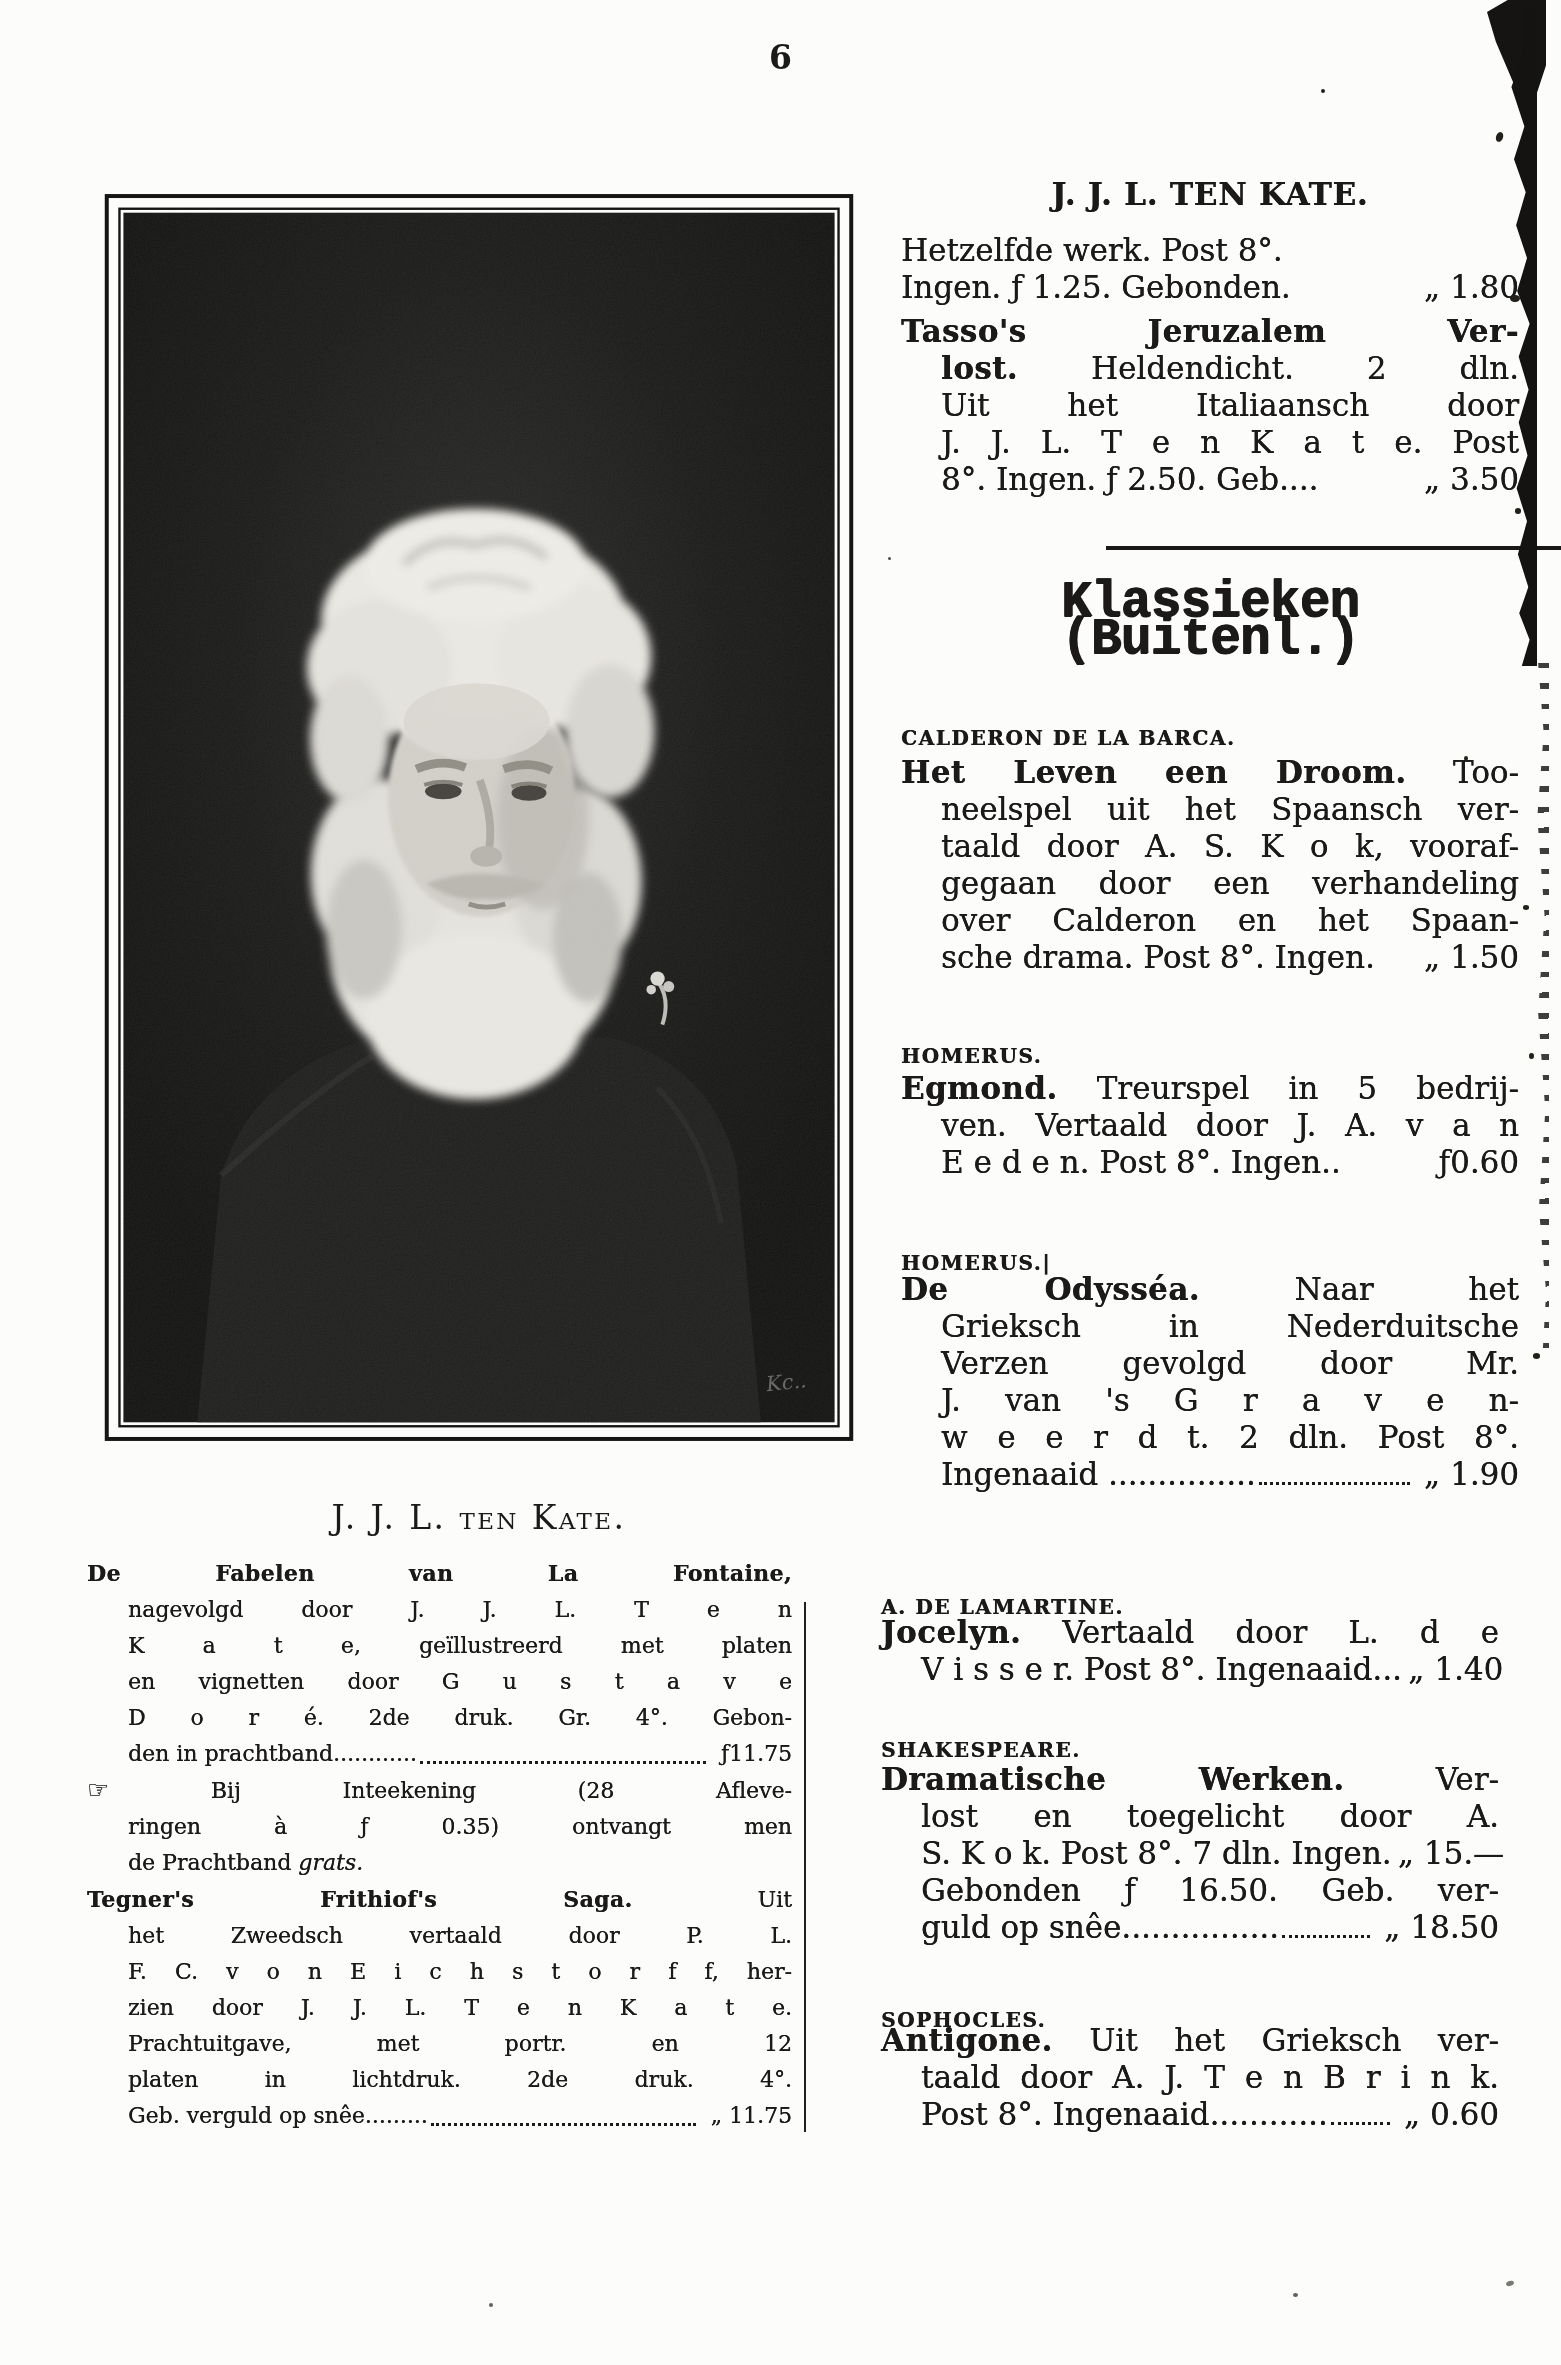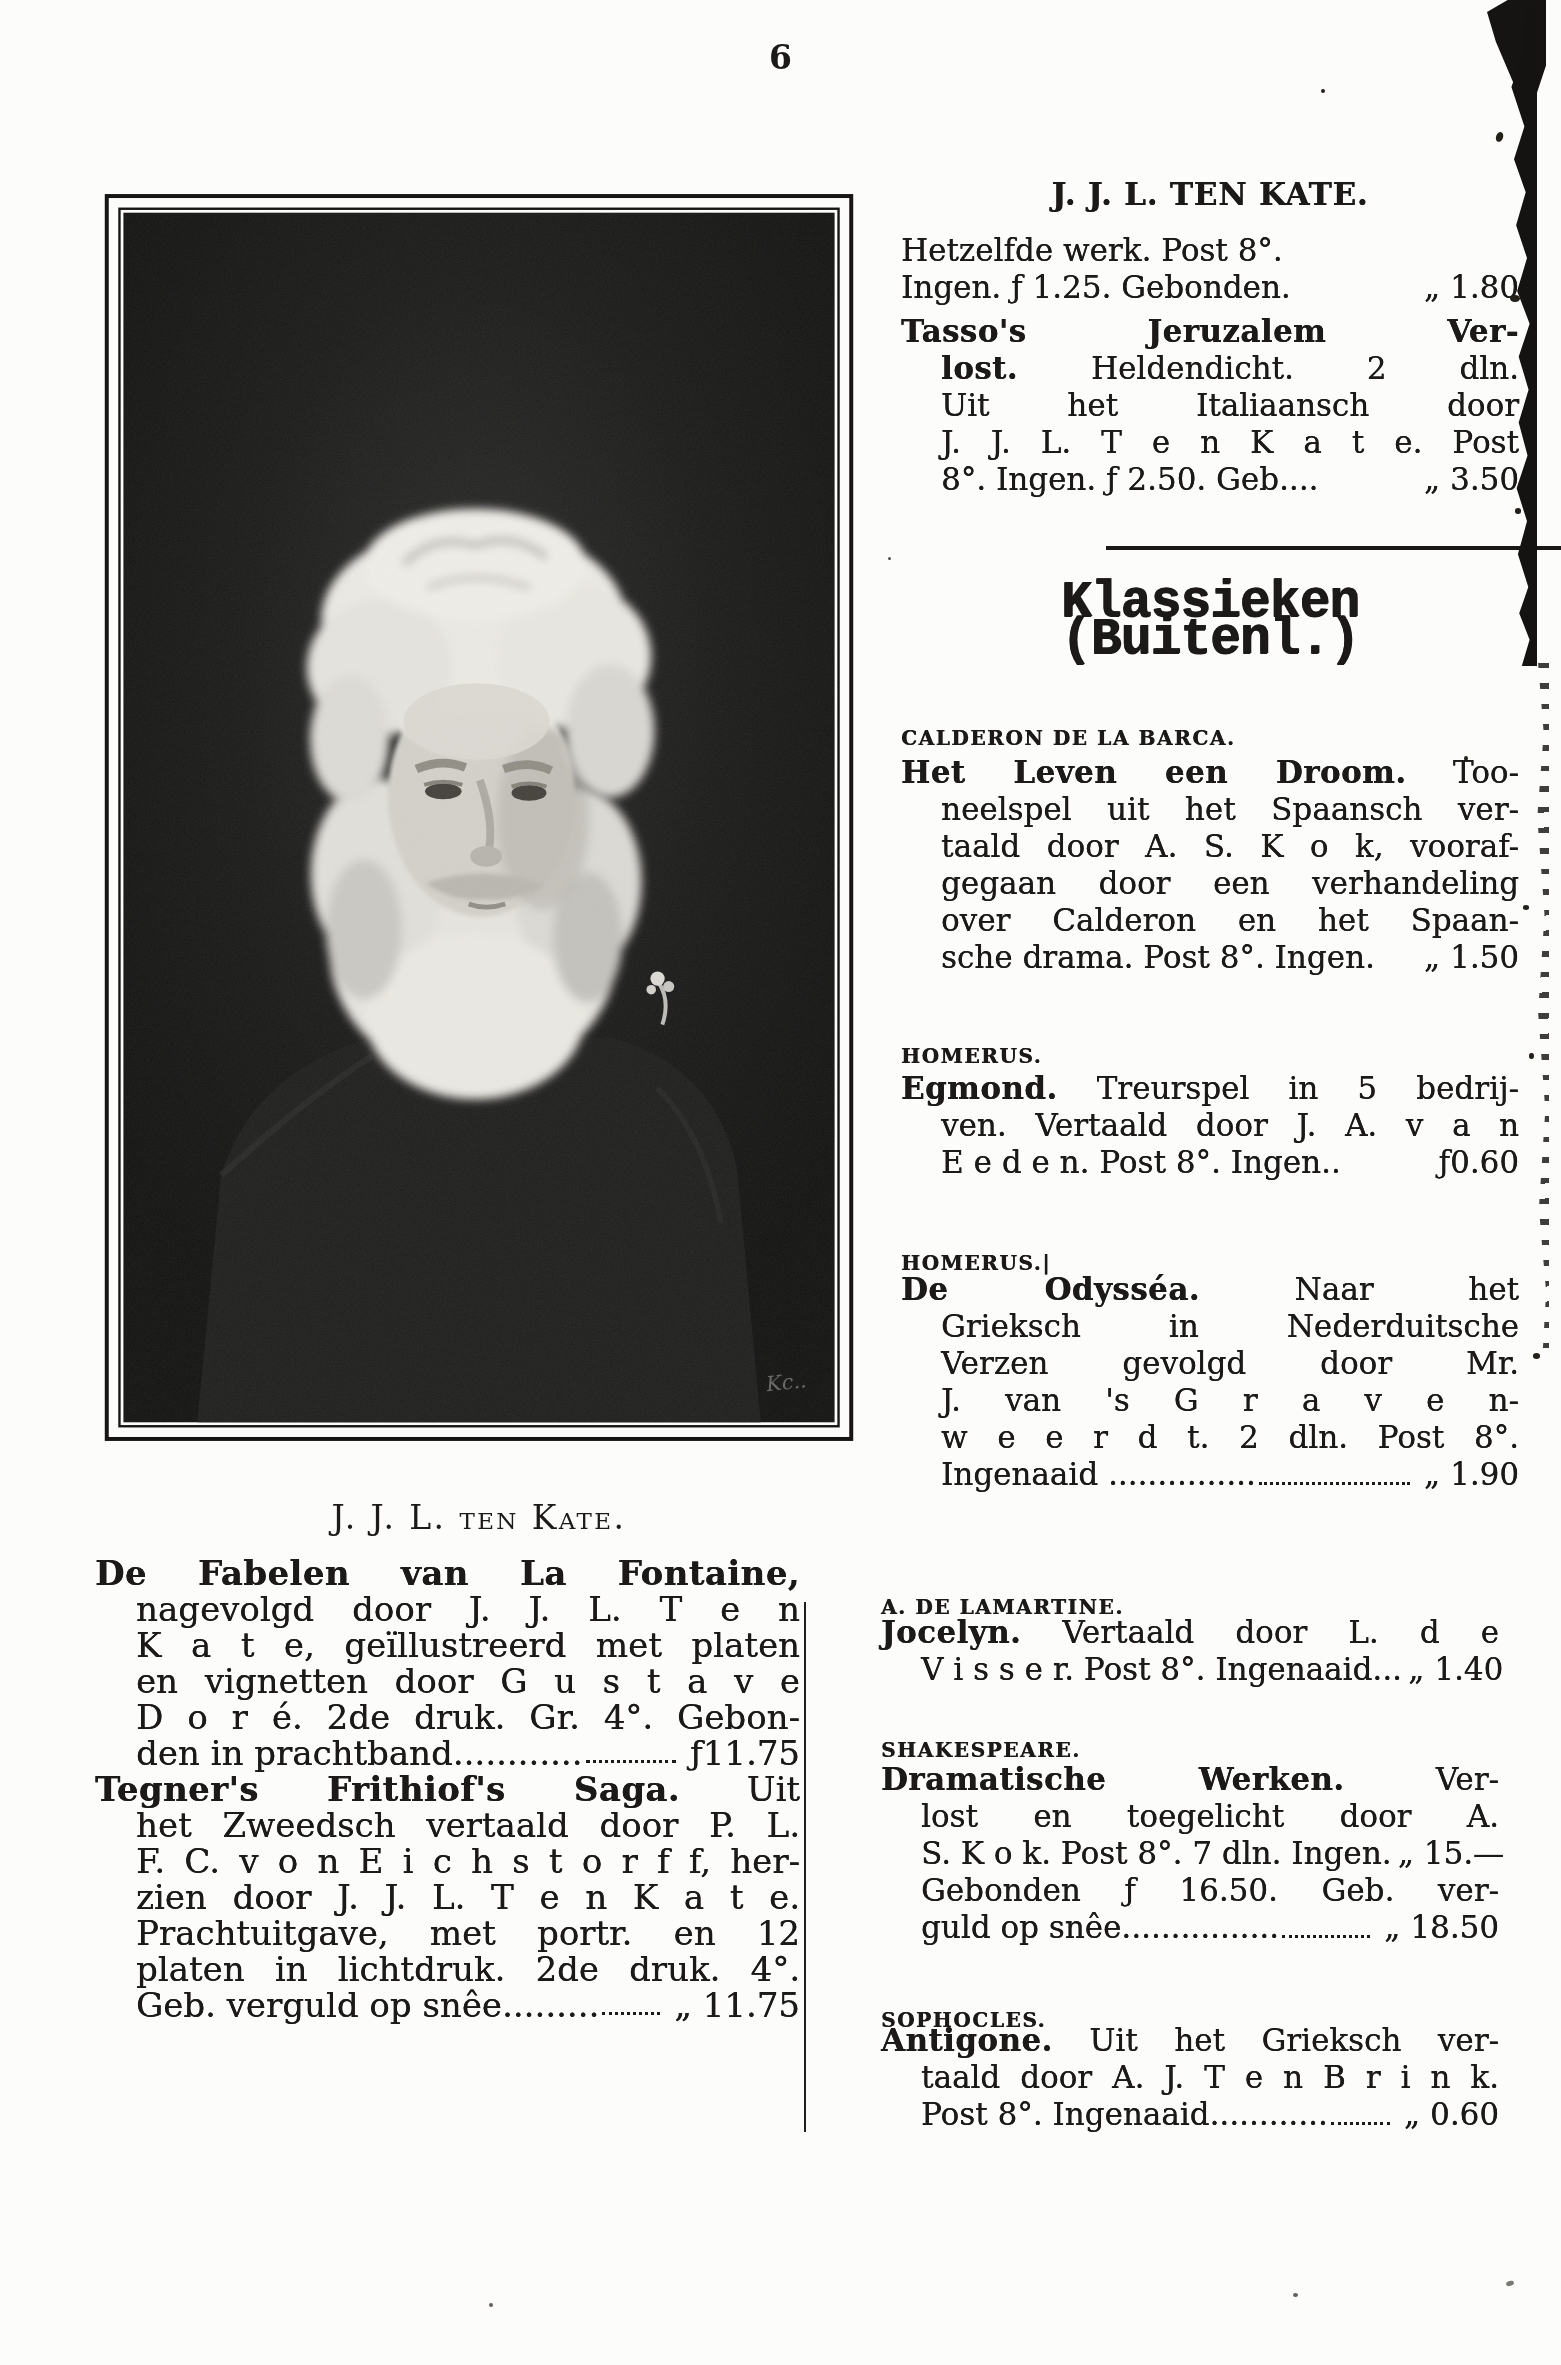--- a/index.html
+++ b/index.html
@@ -15,22 +15,22 @@
   }
   
   .photo{position:absolute;left:102px;top:191px;width:754px;height:1253px;margin:0;}
   .photo svg{display:block;width:100%;height:100%;}
   .photo-caption{
     position:absolute;left:102px;top:1498px;width:754px;text-align:center;
     font-size:33px;font-variant:small-caps;letter-spacing:2.4px;
   }
   
   .left-col{
-    position:absolute;left:95px;top:1555px;width:705px;
-    font-size:34px;line-height:36px;
+    position:absolute;left:87px;top:1555px;width:705px;
+    font-size:22px;line-height:36px;
   }
   .right-col{
     position:absolute;left:901px;top:0;width:618px;height:2366px;
     font-size:31px;line-height:37px;
   }
   .right-col > div{position:absolute;left:0;width:100%;}
   .entry{text-shadow:0.2px 0 0 currentColor;}
   .line{display:block;white-space:normal;}
   .line.cont{margin-left:40px;}
   .left-col .line.cont{margin-left:41px;}
@@ -205,20 +205,25 @@
         <div class="line cont j"><span class="lt">K a t e, geïllustreerd met platen</span></div>
         <div class="line cont j"><span class="lt">en vignetten door G u s t a v e</span></div>
         <div class="line cont j"><span class="lt">D o r é. 2de druk. Gr. 4°. Gebon-</span></div>
         <div class="line cont pl">
           <span class="lt">den in prachtband............</span>
           <span class="leader"></span>
           <span class="price">ƒ11.75</span>
         </div>
       </div>
       <div class="entry">
+        <div class="line j"><span class="lt"><span class="hand">☞</span><span> Bij Inteekening (28 Afleve-</span></span></div>
+        <div class="line cont j"><span class="lt">ringen à ƒ 0.35) ontvangt men</span></div>
+        <div class="line cont"><span class="lt"><span>de Prachtband </span><span class="i">grats.</span></span></div>
+      </div>
+      <div class="entry">
         <div class="line j"><span class="lt"><span class="b">Tegner's Frithiof's Saga.</span><span> Uit</span></span></div>
         <div class="line cont j"><span class="lt">het Zweedsch vertaald door P. L.</span></div>
         <div class="line cont j"><span class="lt">F. C. v o n E i c h s t o r f f, her-</span></div>
         <div class="line cont j"><span class="lt">zien door J. J. L. T e n K a t e.</span></div>
         <div class="line cont j"><span class="lt">Prachtuitgave, met portr. en 12</span></div>
         <div class="line cont j"><span class="lt">platen in lichtdruk. 2de druk. 4°.</span></div>
         <div class="line cont pl">
           <span class="lt">Geb. verguld op snêe.........</span>
           <span class="leader"></span>
           <span class="price">„ 11.75</span>

